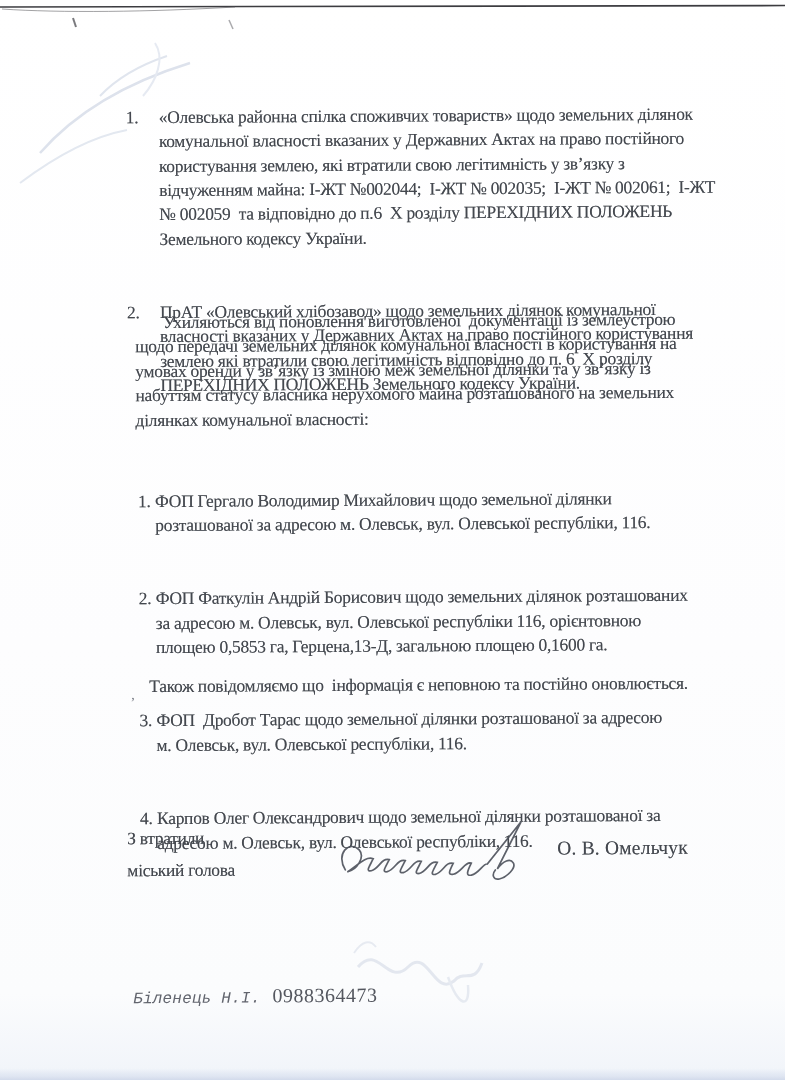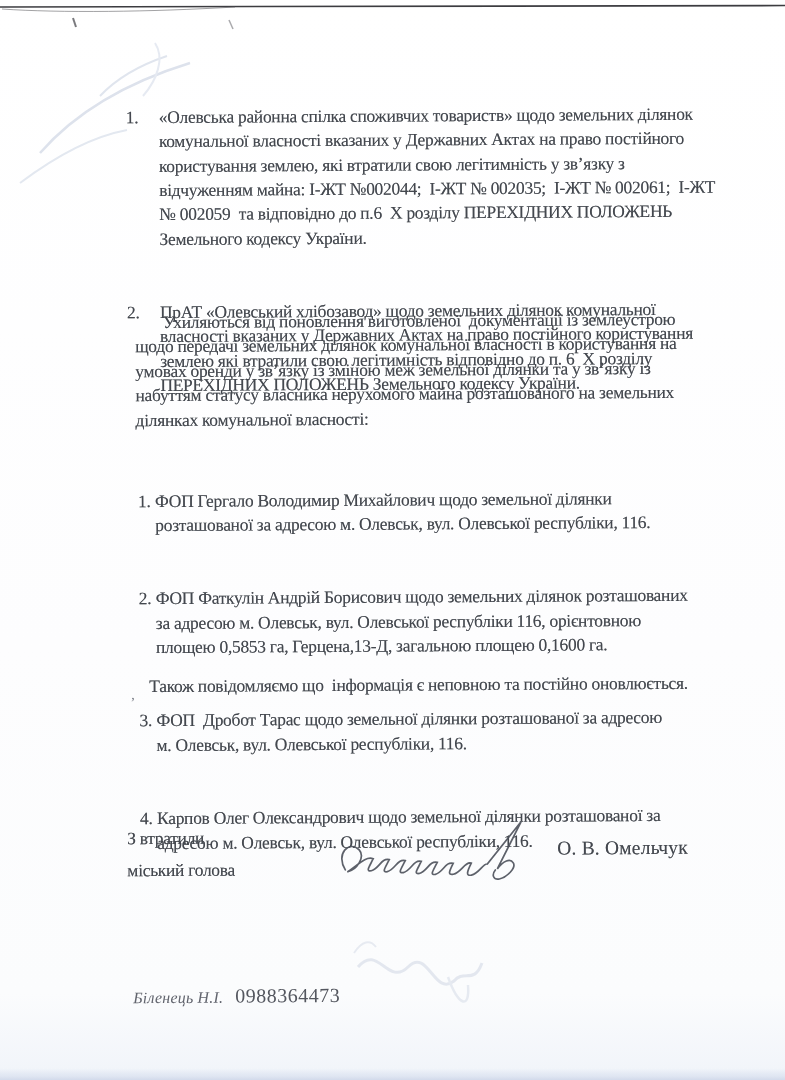--- a/index.html
+++ b/index.html
@@ -34,21 +34,21 @@
   .para{position:absolute;left:133px;top:311px;width:630px;text-indent:28px;}
   .list-bottom{left:135px;top:441px;width:647px;}
   .list-bottom .num{width:17px;}
   .closing{position:absolute;left:145px;top:675px;width:620px;}
   .stray{position:absolute;left:127px;top:688px;font-size:14px;color:#7a7e87;}
   .salutation{position:absolute;left:122px;top:827px;}
   .jobtitle{position:absolute;left:122px;top:859px;}
   .signer-name{position:absolute;left:552px;top:840px;font-size:19.5px;letter-spacing:0.2px;}
   .sig-svg{position:absolute;left:330px;top:820px;}
   .footer{position:absolute;left:127px;top:986px;font-size:16px;}
-  .executor{font-style:italic;color:#62656e;letter-spacing:0.2px;}
+  .executor{font-style:italic;color:#62656e;letter-spacing:0.2px;font-family:Liberation Mono, monospace;}
   .phone{font-style:normal;color:#54575f;font-size:20px;margin-left:12px;letter-spacing:0.5px;}
   .scan-top{position:absolute;left:0;top:0;width:785px;height:20px;}
   .crease{position:absolute;left:5px;top:8px;}
   .bleed{position:absolute;left:350px;top:925px;opacity:0.35;}
   .bottom-tint{
     position:absolute;left:0;bottom:0;width:785px;height:12px;
     background:linear-gradient(180deg,rgba(214,222,238,0) 0%,rgba(208,217,236,0.45) 70%,rgba(199,209,231,0.65) 100%);
   }
 </style>
 </head>

